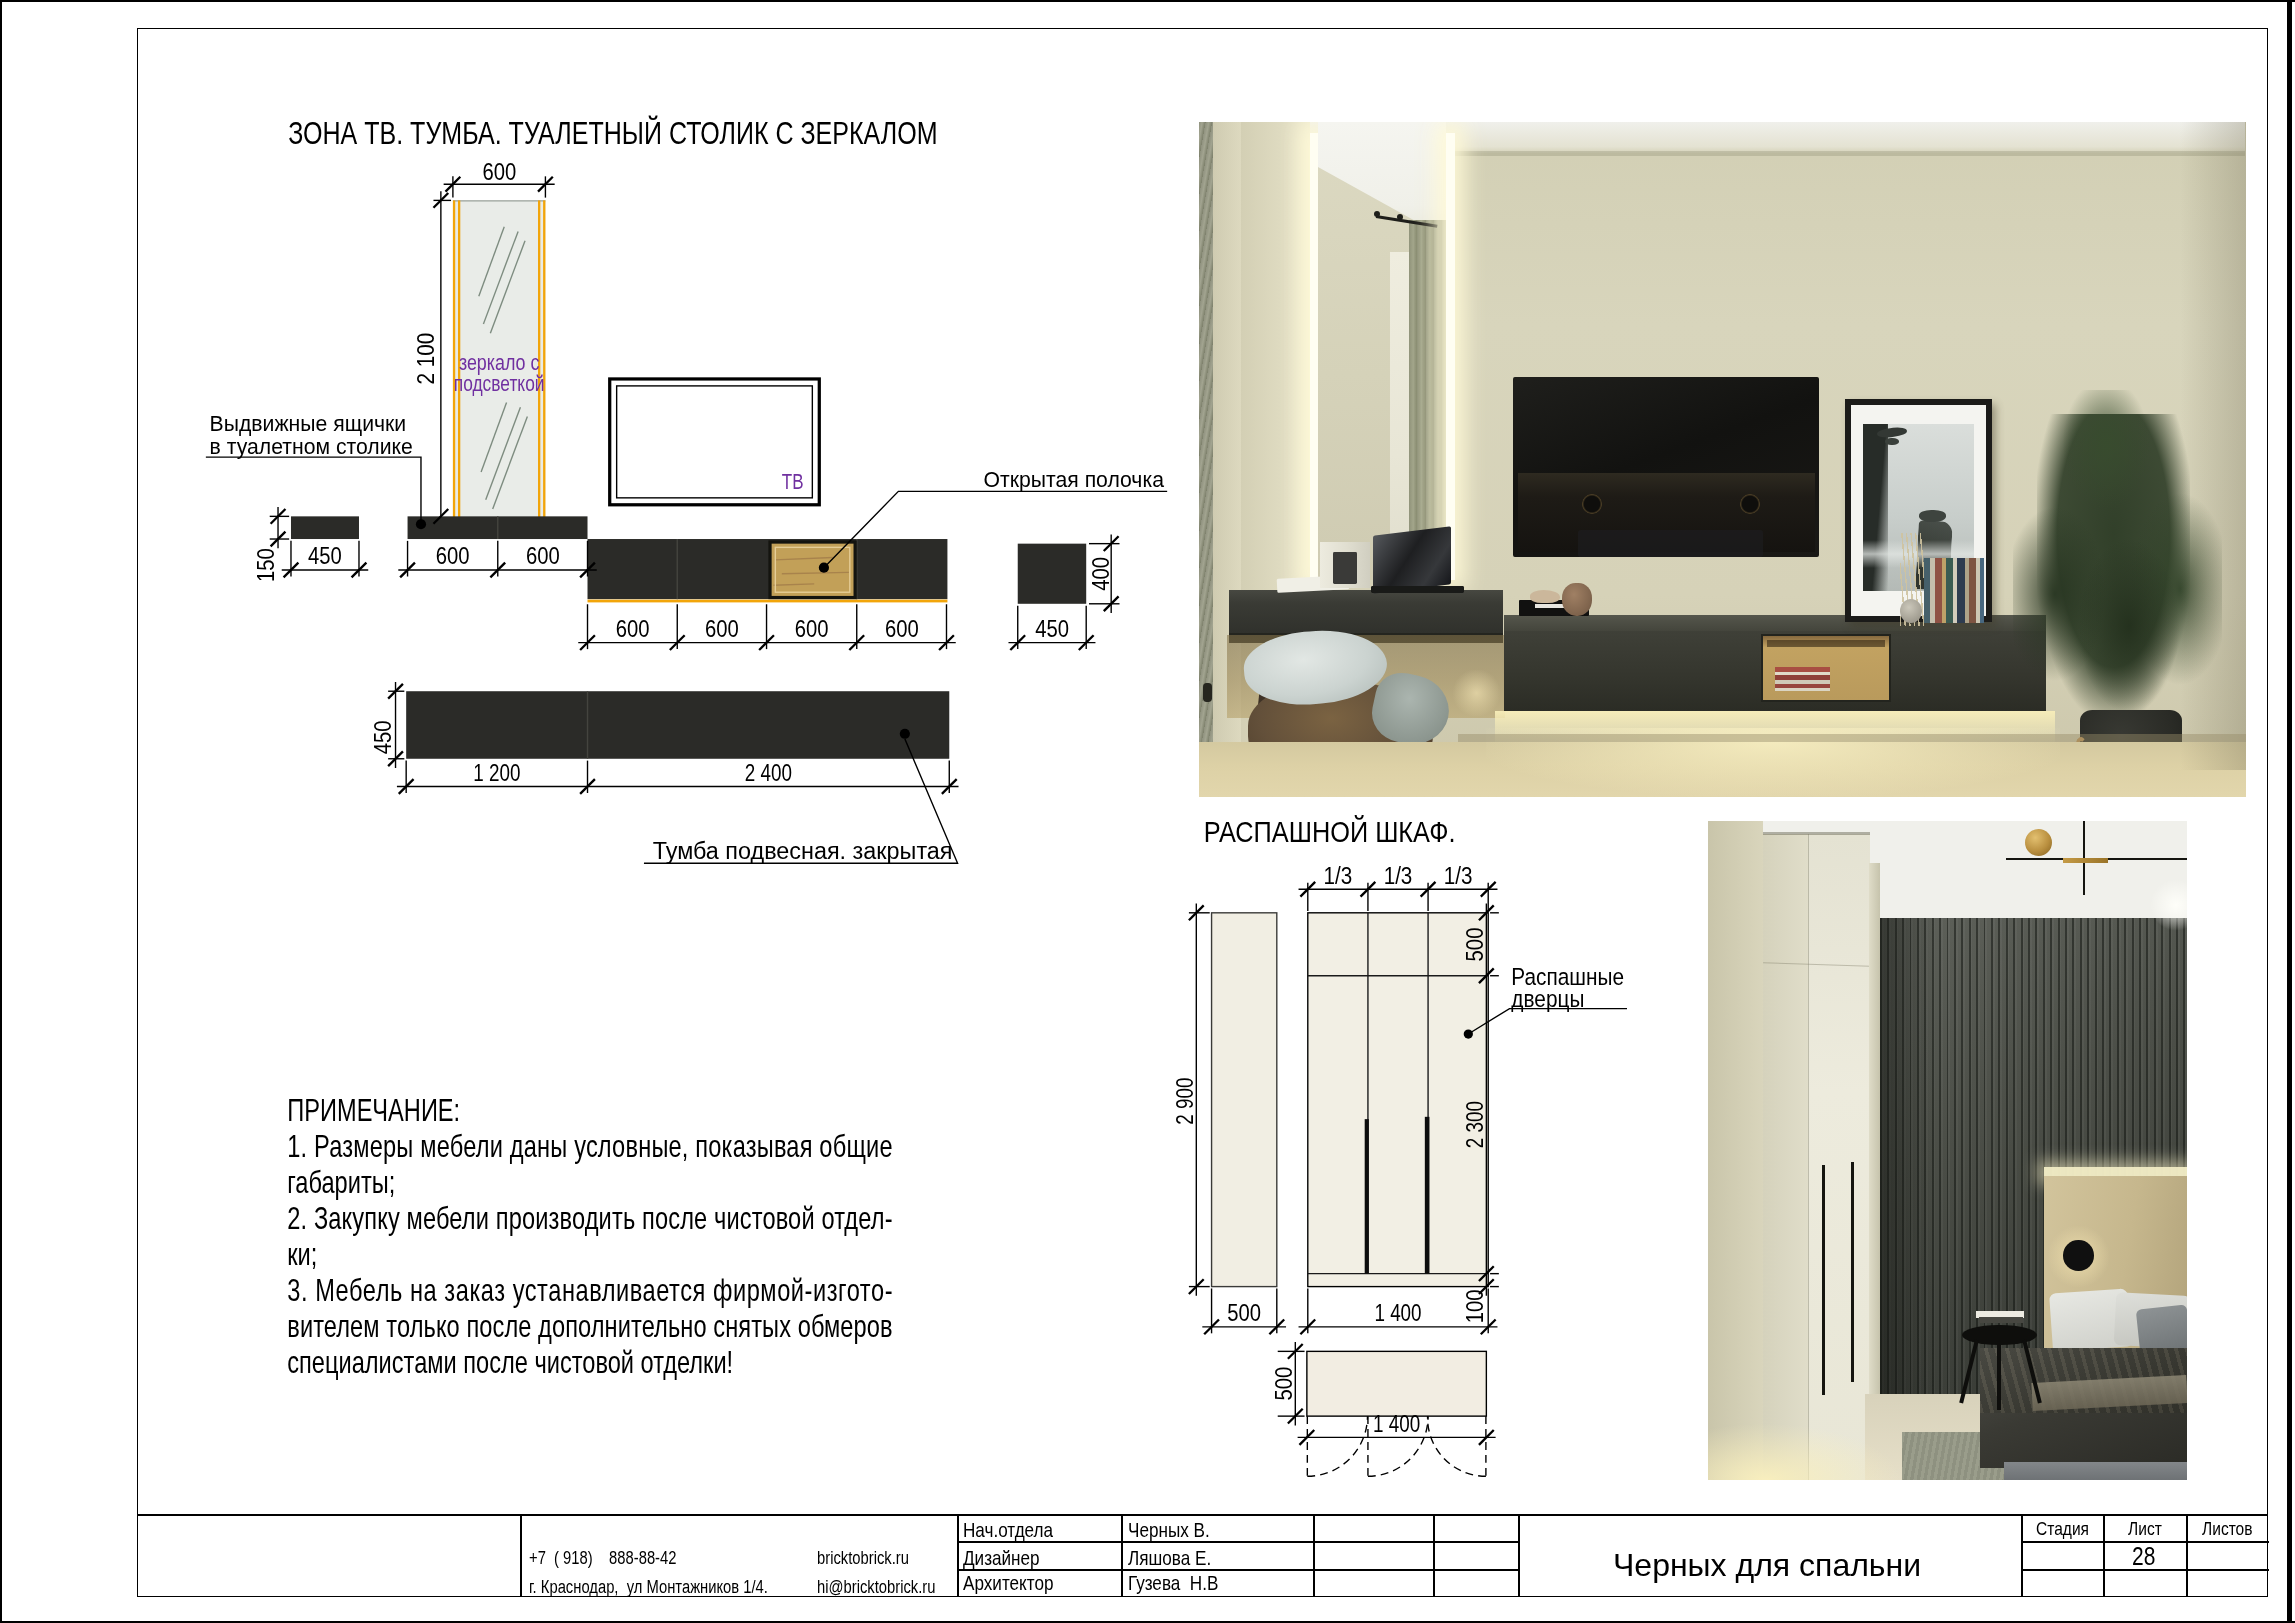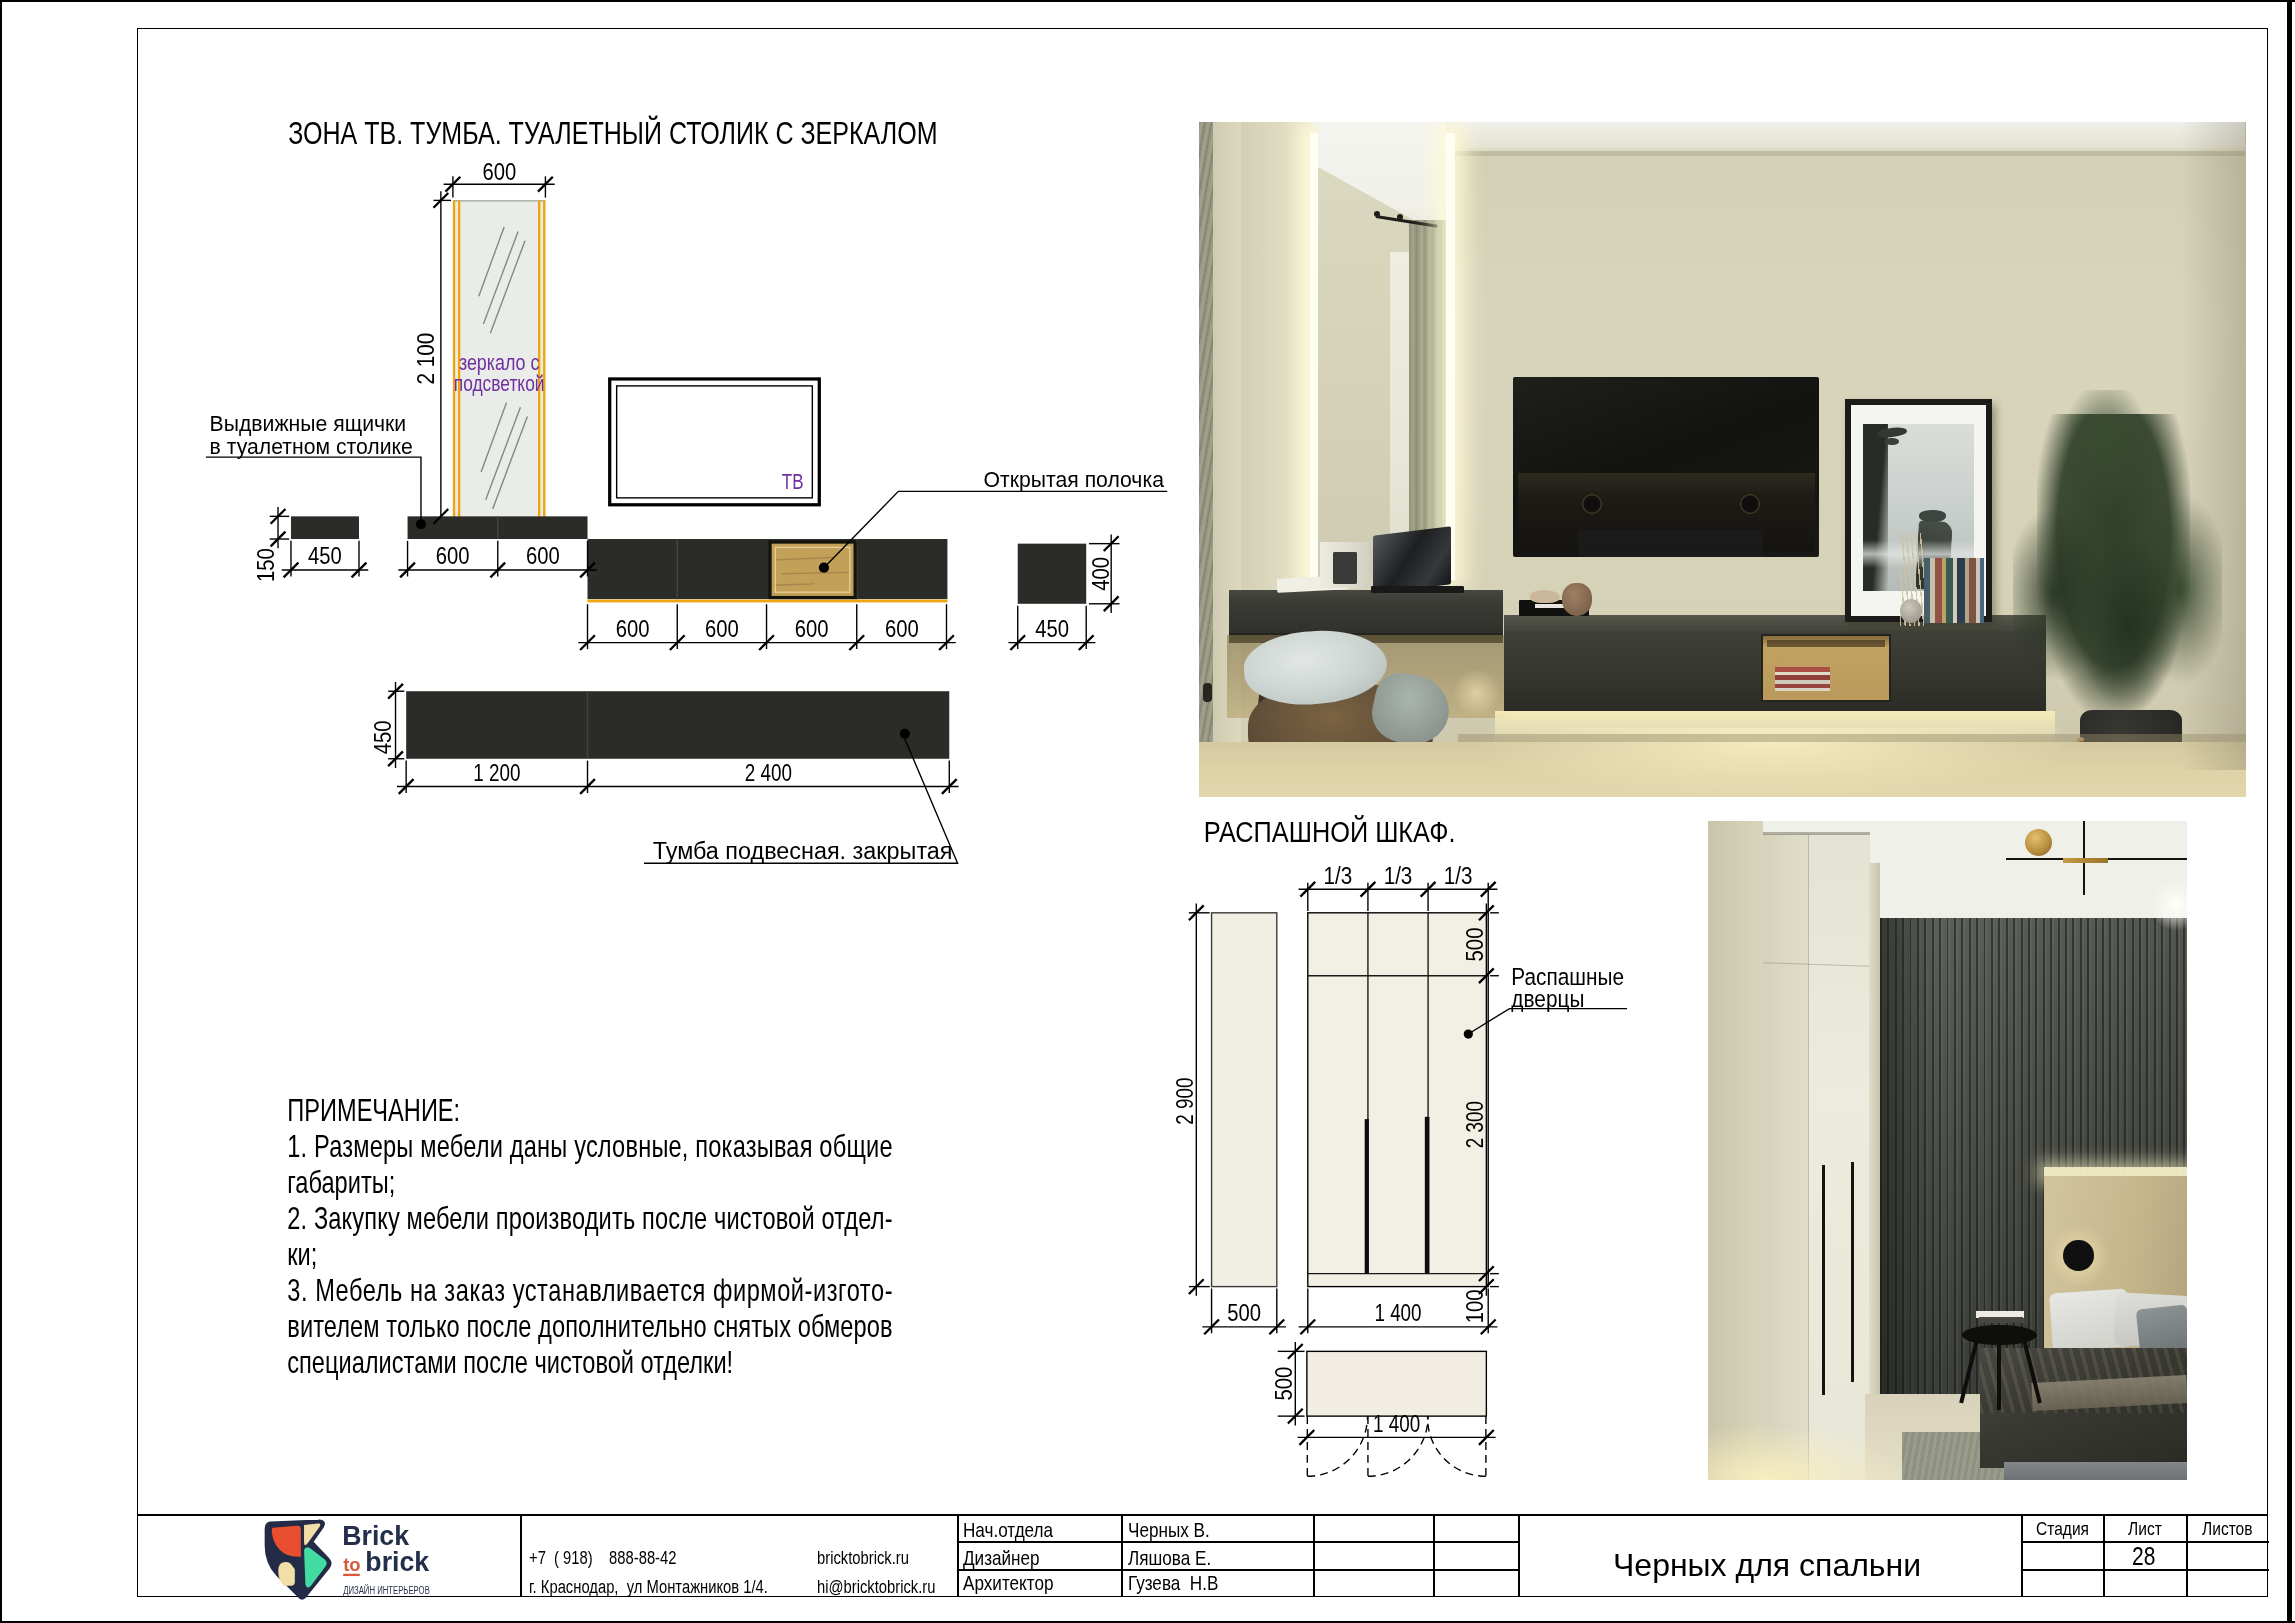--- a/index.html
+++ b/index.html
@@ -577,33 +577,15 @@
 <div class="tb" style="left:1128px;top:1572px;font-size:20.4px;">Гузева&nbsp;&nbsp;Н.В</div>
 
 <div class="tb" style="left:529px;top:1548px;font-size:17.6px;">+7&nbsp;&nbsp;(&nbsp;918)&nbsp;&nbsp;&nbsp;&nbsp;888-88-42</div>
 
 <div class="tb" style="left:529px;top:1577px;font-size:17.6px;">г.&nbsp;Краснодар,&nbsp;&nbsp;ул&nbsp;Монтажников&nbsp;1/4.</div>
 
 <div class="tb" style="left:817px;top:1548px;font-size:17.6px;">bricktobrick.ru</div>
 
 <div class="tb" style="left:817px;top:1577px;font-size:17.6px;">hi@bricktobrick.ru</div>
 
-<div class="abs" style="left:259px;top:1518px;">
-<svg width="185" height="82" viewBox="0 0 400 178">
-
-  <g>
-    <path d="M 24 12 L 128 8 Q 142 7 136 18 L 112 52 L 148 90 Q 156 99 148 108 L 98 170 Q 93 176 88 170 L 40 122 Q 16 97 16 60 L 16 24 Q 16 13 24 12 Z" fill="#232B47" stroke="#232B47" stroke-width="9" stroke-linejoin="round"></path>
-    <path d="M 29 21 L 82 17 Q 90 16 90 25 L 90 84 Q 60 86 44 69 Q 28 52 27 29 Q 27 21 29 21 Z" fill="#E94E2E"></path>
-    <path d="M 97 15 L 127 12 Q 136 11 130 20 L 104 56 Q 97 64 97 51 Z" fill="#F2DFA8"></path>
-    <path d="M 97 70 Q 100 60 111 66 L 142 90 Q 150 97 143 106 L 112 147 Q 104 156 100 145 Z" fill="#42DCA3"></path>
-    <path d="M 49 97 Q 64 92 70 102 L 77 111 L 77 139 Q 77 147 69 147 L 53 147 Q 41 135 41 115 Q 41 101 49 97 Z" fill="#F2DFA8"></path>
-  </g>
-
-  <text x="180" y="58" font-family="Liberation Sans, sans-serif" font-size="58" font-weight="bold" fill="#243049">Brick</text>
-  <text x="182" y="114" font-family="Liberation Sans, sans-serif" font-size="40" font-weight="bold" fill="#D65A3C">to</text>
-  <rect x="182" y="121" width="36" height="5" fill="#D65A3C"></rect>
-  <text x="230" y="114" font-family="Liberation Sans, sans-serif" font-size="58" font-weight="bold" fill="#243049">brick</text>
-  <text x="182" y="165" font-family="Liberation Sans, sans-serif" font-size="24" textLength="188" lengthAdjust="spacingAndGlyphs" fill="#243049">ДИЗАЙН ИНТЕРЬЕРОВ</text>
-</svg>
+
 </div>
 
-</div>
-
 
 </body></html>

